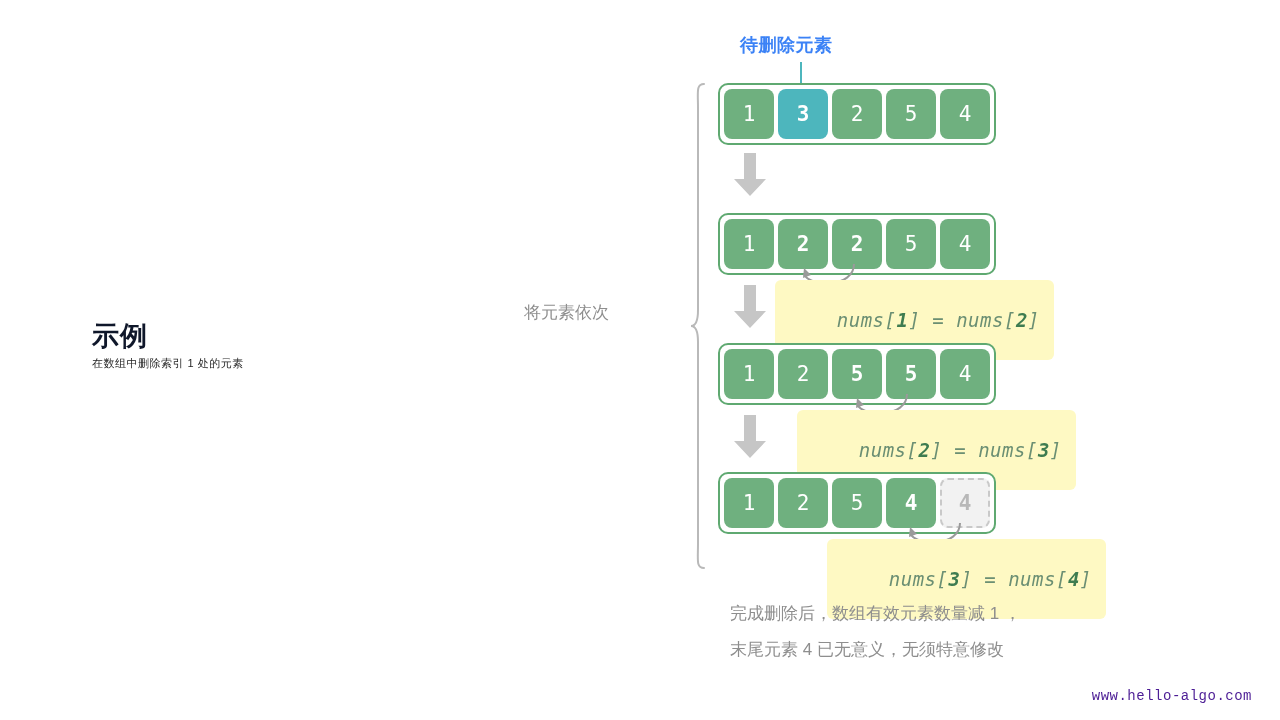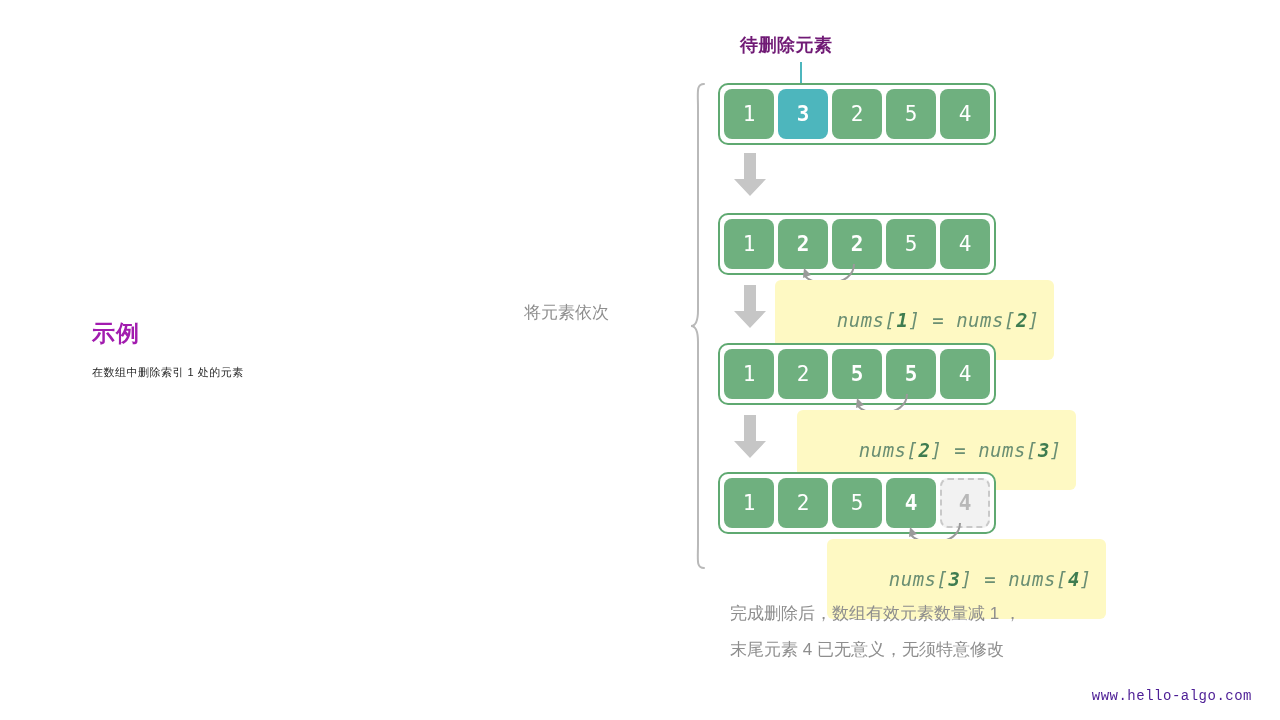--- a/index.html
+++ b/index.html
@@ -23,25 +23,25 @@
   }
 
   
   .left-block {
     position: absolute;
     left: 92px;
     top: 318px;
     width: 380px;
   }
   .left-title {
-    font-size: 23px;
+    font-size: 27px;
     font-weight: bold;
-    color: #a21caf;
+    color: #0f172a;
     letter-spacing: 1px;
-    margin-bottom: 16px;
+    margin-bottom: 2px;
   }
   .left-sub {
     font-size: 11px;
     color: #1f1f1f;
     letter-spacing: 0.5px;
   }
 
   
   .mid-label {
     position: absolute;
@@ -95,21 +95,21 @@
     font-weight: bold;
   }
 
   
   .top-label {
     position: absolute;
     left: 740px;
     top: 33px;
     font-size: 18px;
     font-weight: bold;
-    color: #701a75;
+    color: #3b82f6;
     letter-spacing: 0.5px;
   }
   .top-leader {
     position: absolute;
     left: 800px;
     top: 62px;
     width: 2px;
     height: 22px;
     background: #4db6bd;
   }

